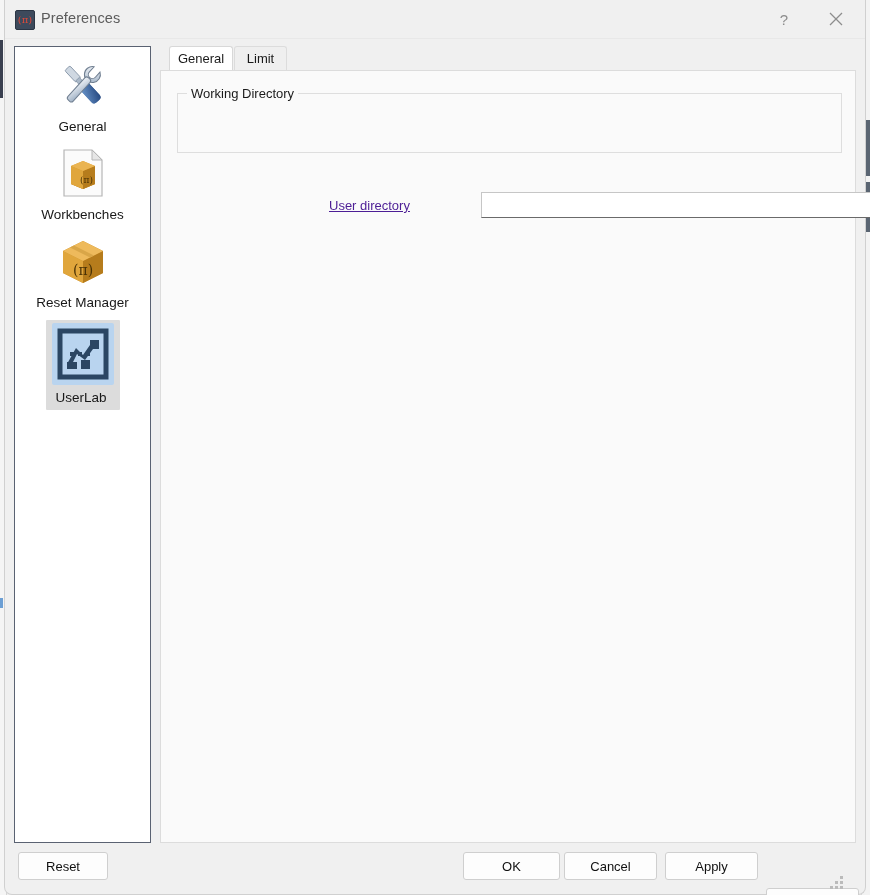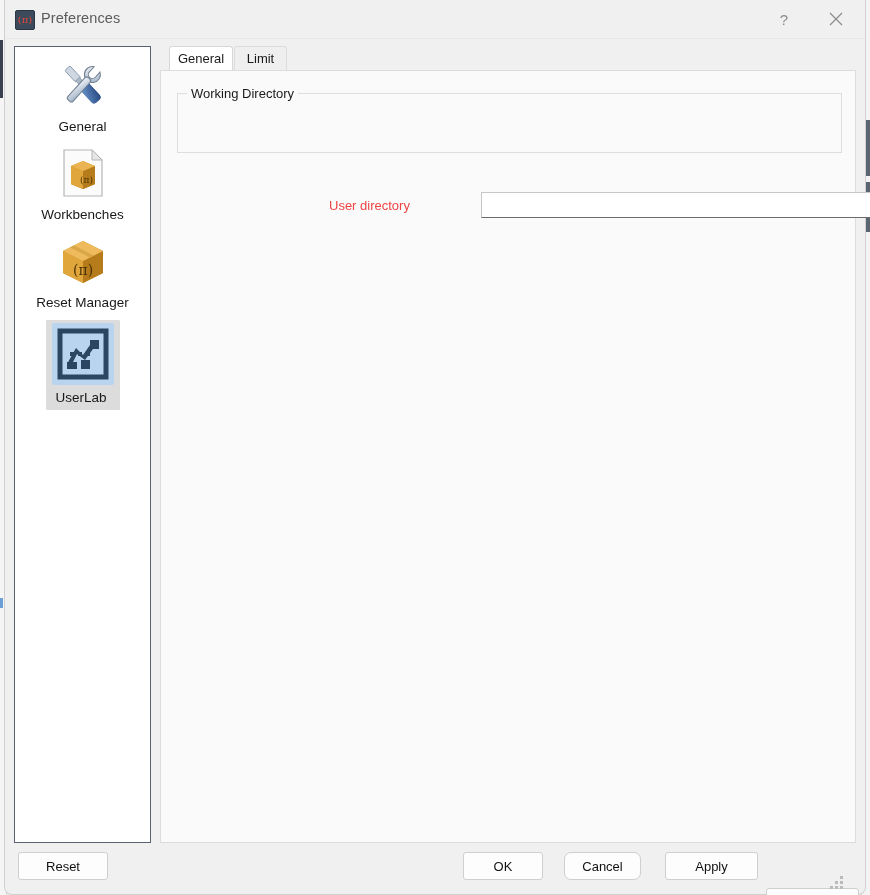--- a/index.html
+++ b/index.html
@@ -229,21 +229,22 @@
     background: #fafafa;
     padding: 0 4px;
     font-size: 13px;
     color: #1a1a1a;
   }
   .field-label {
     position: absolute;
     left: 168px;
     top: 127px;
     font-size: 13px;
-    color: #ef4444;
+    color: #4c1d95;
+    text-decoration: underline;
   }
   .text-input {
     position: absolute;
     left: 320px;
     top: 121px;
     width: 472px;
     height: 26px;
     background: #ffffff;
     border: 1px solid #c6c6c6;
     border-bottom: 1px solid #6a6a6a;
@@ -270,22 +271,22 @@
     box-sizing: border-box;
     display: flex;
     align-items: center;
     justify-content: center;
     font-family: "Liberation Sans", sans-serif;
     font-size: 13px;
     color: #111111;
     cursor: default;
   }
   .btn.reset  { left: 13px;  top: 10px; width: 90px; }
-  .btn.ok     { left: 458px; top: 10px; width: 80px; }
-  .btn.cancel { left: 559px; top: 10px; width: 77px; border-radius: 7px; }
+  .btn.ok     { left: 458px; top: 10px; width: 97px; }
+  .btn.cancel { left: 559px; top: 10px; width: 93px; }
   .btn.apply  { left: 660px; top: 10px; width: 93px; }
   .btn.help   { left: 761px; top: 10px; width: 93px; margin-top: 36px; }
 
   .resize-grip {
     position: absolute;
     right: 5px; bottom: 4px;
     width: 14px; height: 14px;
   }
   .resize-grip span {
     position: absolute;

